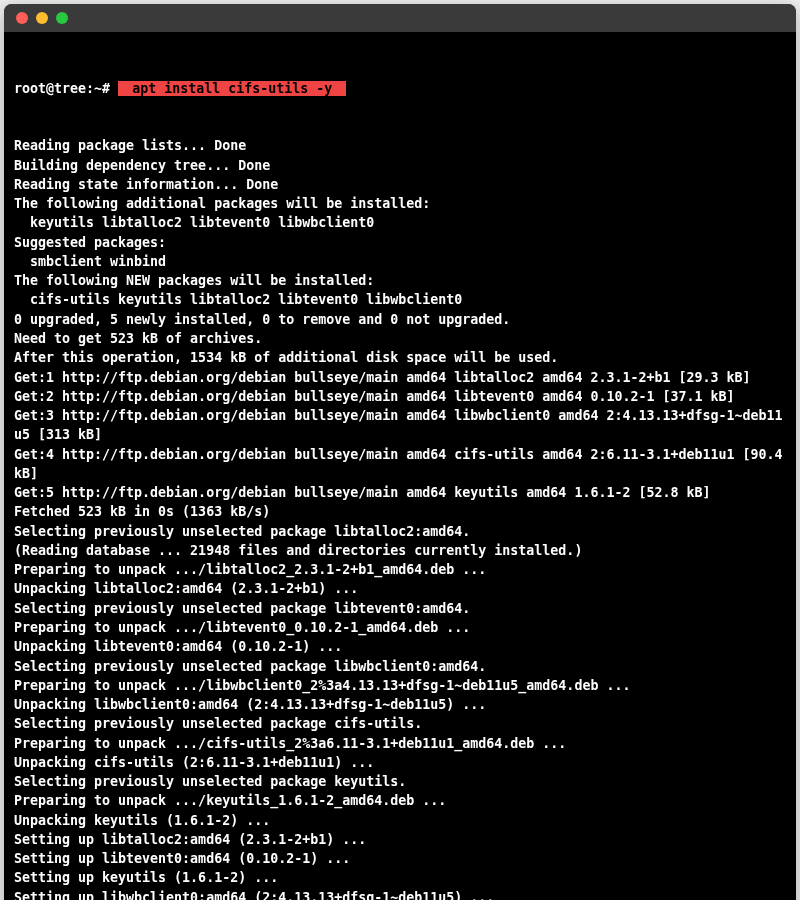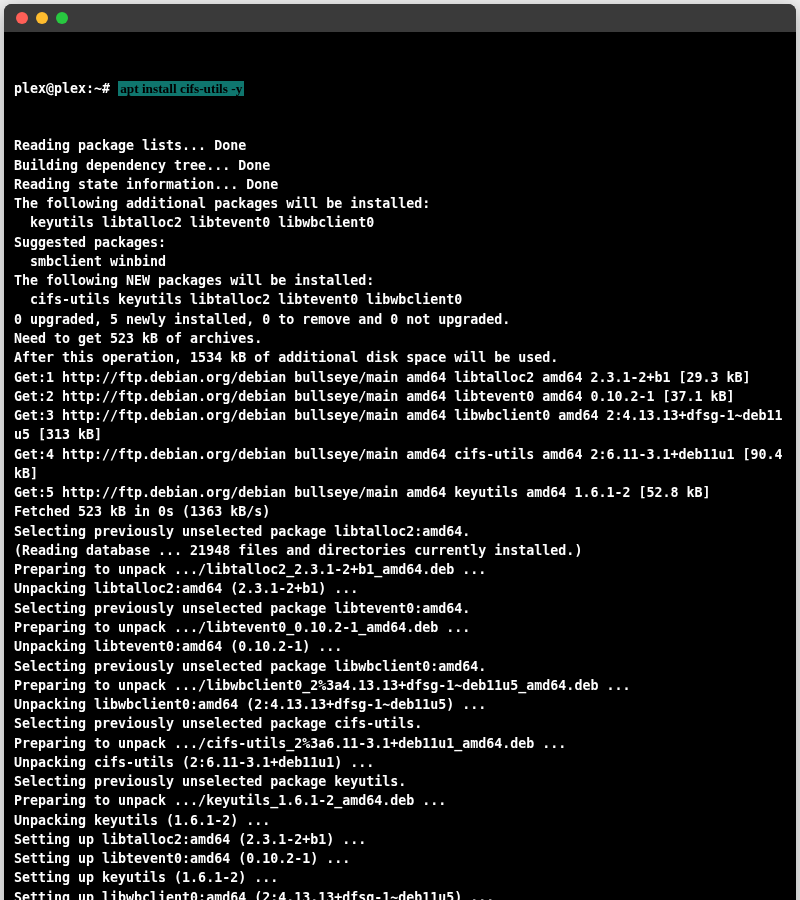--- a/index.html
+++ b/index.html
@@ -42,33 +42,32 @@
       white-space: pre-wrap;
       word-break: break-all;
       font-weight: bold;
       min-height: 860px;
     }
     .prompt-line {
       white-space: pre-wrap;
       word-break: break-all;
     }
     .highlighted-cmd {
-      background: #0f766e;
+      background: #ef4444;
       color: #000;
-      padding: 0 2px;
-      font-family: Liberation Serif, serif;
+      padding: 0 14px;
     }
   </style>
 </head>
 <body>
 
 <div class="terminal-window">
   <div class="title-bar">
     <div class="traffic-light tl-close"></div>
     <div class="traffic-light tl-min"></div>
     <div class="traffic-light tl-max"></div>
   </div>
   <div class="terminal-body">
-    <div class="prompt-line"><span>plex@plex</span>:<span>~</span><span>#</span> <span class="highlighted-cmd">apt install cifs-utils -y</span></div>
+    <div class="prompt-line"><span>root@tree</span>:<span>~</span><span>#</span> <span class="highlighted-cmd">apt install cifs-utils -y</span></div>
     <div id="output-container"><div class="prompt-line">Reading package lists... Done</div><div class="prompt-line">Building dependency tree... Done</div><div class="prompt-line">Reading state information... Done</div><div class="prompt-line">The following additional packages will be installed:</div><div class="prompt-line">  keyutils libtalloc2 libtevent0 libwbclient0</div><div class="prompt-line">Suggested packages:</div><div class="prompt-line">  smbclient winbind</div><div class="prompt-line">The following NEW packages will be installed:</div><div class="prompt-line">  cifs-utils keyutils libtalloc2 libtevent0 libwbclient0</div><div class="prompt-line">0 upgraded, 5 newly installed, 0 to remove and 0 not upgraded.</div><div class="prompt-line">Need to get 523 kB of archives.</div><div class="prompt-line">After this operation, 1534 kB of additional disk space will be used.</div><div class="prompt-line">Get:1 http://ftp.debian.org/debian bullseye/main amd64 libtalloc2 amd64 2.3.1-2+b1 [29.3 kB]</div><div class="prompt-line">Get:2 http://ftp.debian.org/debian bullseye/main amd64 libtevent0 amd64 0.10.2-1 [37.1 kB]</div><div class="prompt-line">Get:3 http://ftp.debian.org/debian bullseye/main amd64 libwbclient0 amd64 2:4.13.13+dfsg-1~deb11u5 [313 kB]</div><div class="prompt-line">Get:4 http://ftp.debian.org/debian bullseye/main amd64 cifs-utils amd64 2:6.11-3.1+deb11u1 [90.4 kB]</div><div class="prompt-line">Get:5 http://ftp.debian.org/debian bullseye/main amd64 keyutils amd64 1.6.1-2 [52.8 kB]</div><div class="prompt-line">Fetched 523 kB in 0s (1363 kB/s)</div><div class="prompt-line">Selecting previously unselected package libtalloc2:amd64.</div><div class="prompt-line">(Reading database ... 21948 files and directories currently installed.)</div><div class="prompt-line">Preparing to unpack .../libtalloc2_2.3.1-2+b1_amd64.deb ...</div><div class="prompt-line">Unpacking libtalloc2:amd64 (2.3.1-2+b1) ...</div><div class="prompt-line">Selecting previously unselected package libtevent0:amd64.</div><div class="prompt-line">Preparing to unpack .../libtevent0_0.10.2-1_amd64.deb ...</div><div class="prompt-line">Unpacking libtevent0:amd64 (0.10.2-1) ...</div><div class="prompt-line">Selecting previously unselected package libwbclient0:amd64.</div><div class="prompt-line">Preparing to unpack .../libwbclient0_2%3a4.13.13+dfsg-1~deb11u5_amd64.deb ...</div><div class="prompt-line">Unpacking libwbclient0:amd64 (2:4.13.13+dfsg-1~deb11u5) ...</div><div class="prompt-line">Selecting previously unselected package cifs-utils.</div><div class="prompt-line">Preparing to unpack .../cifs-utils_2%3a6.11-3.1+deb11u1_amd64.deb ...</div><div class="prompt-line">Unpacking cifs-utils (2:6.11-3.1+deb11u1) ...</div><div class="prompt-line">Selecting previously unselected package keyutils.</div><div class="prompt-line">Preparing to unpack .../keyutils_1.6.1-2_amd64.deb ...</div><div class="prompt-line">Unpacking keyutils (1.6.1-2) ...</div><div class="prompt-line">Setting up libtalloc2:amd64 (2.3.1-2+b1) ...</div><div class="prompt-line">Setting up libtevent0:amd64 (0.10.2-1) ...</div><div class="prompt-line">Setting up keyutils (1.6.1-2) ...</div><div class="prompt-line">Setting up libwbclient0:amd64 (2:4.13.13+dfsg-1~deb11u5) ...</div></div>
     
   </div>
 </div>
 
 </body></html>

